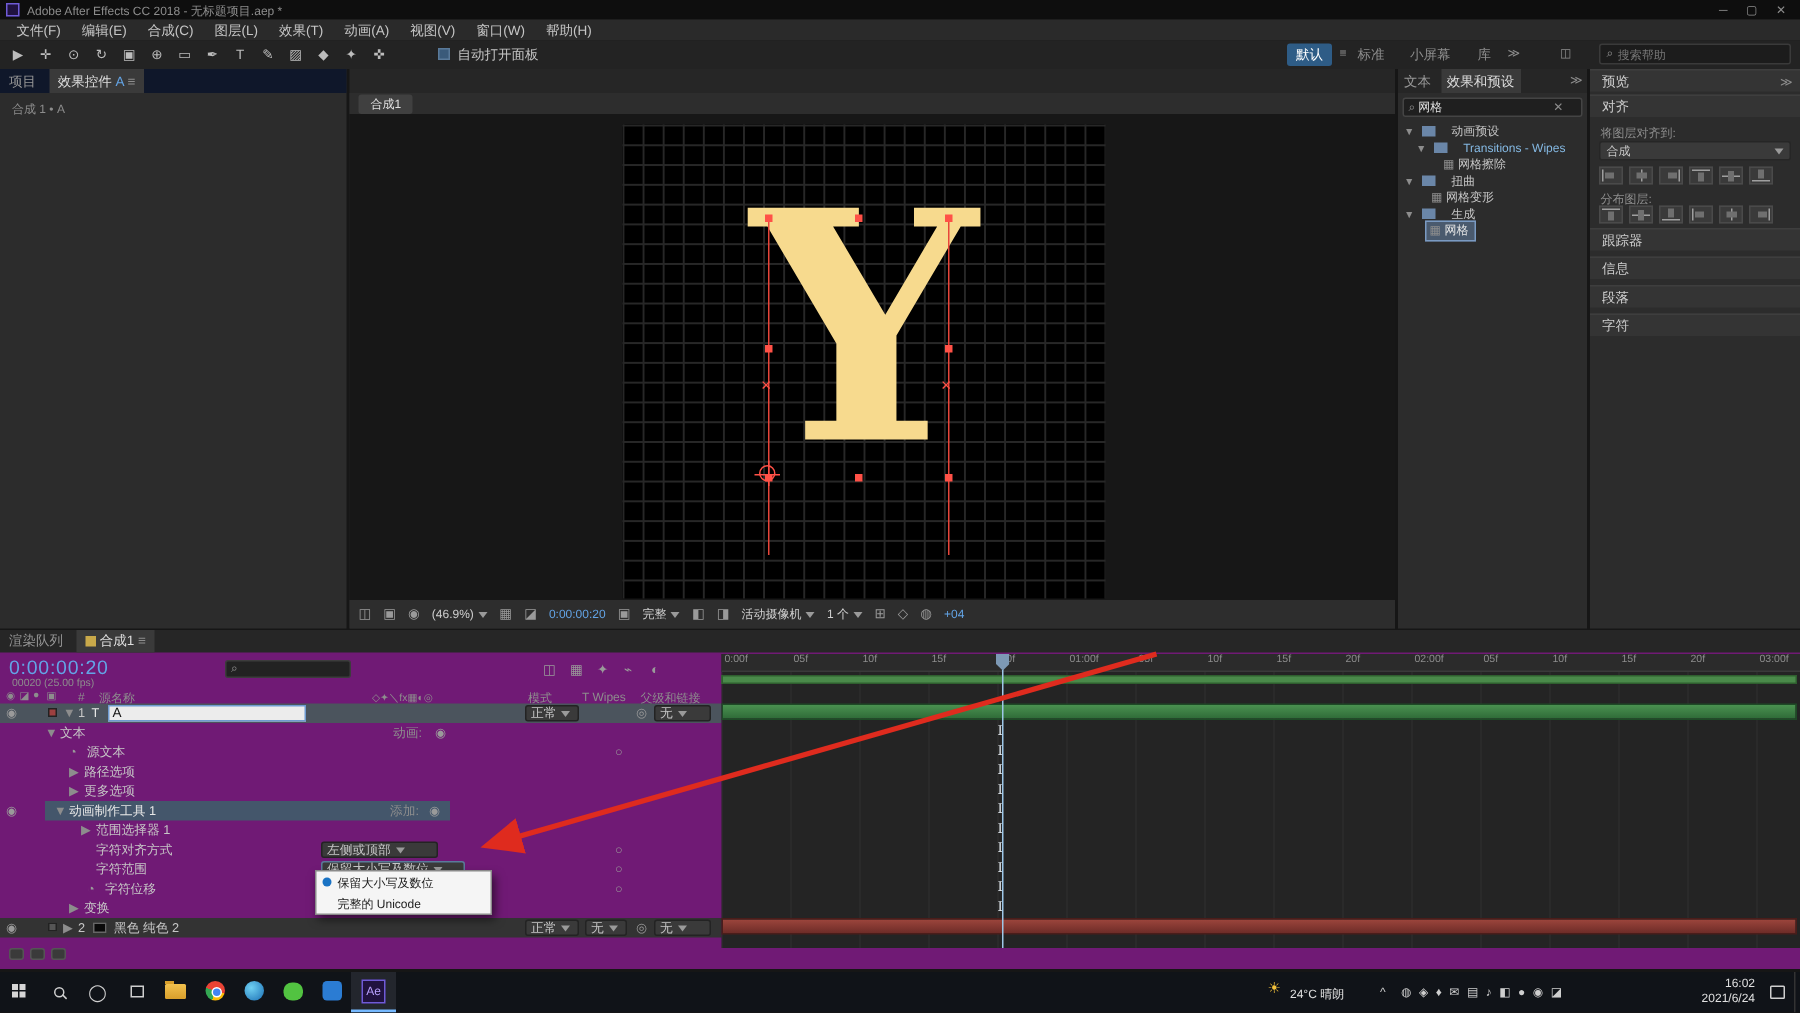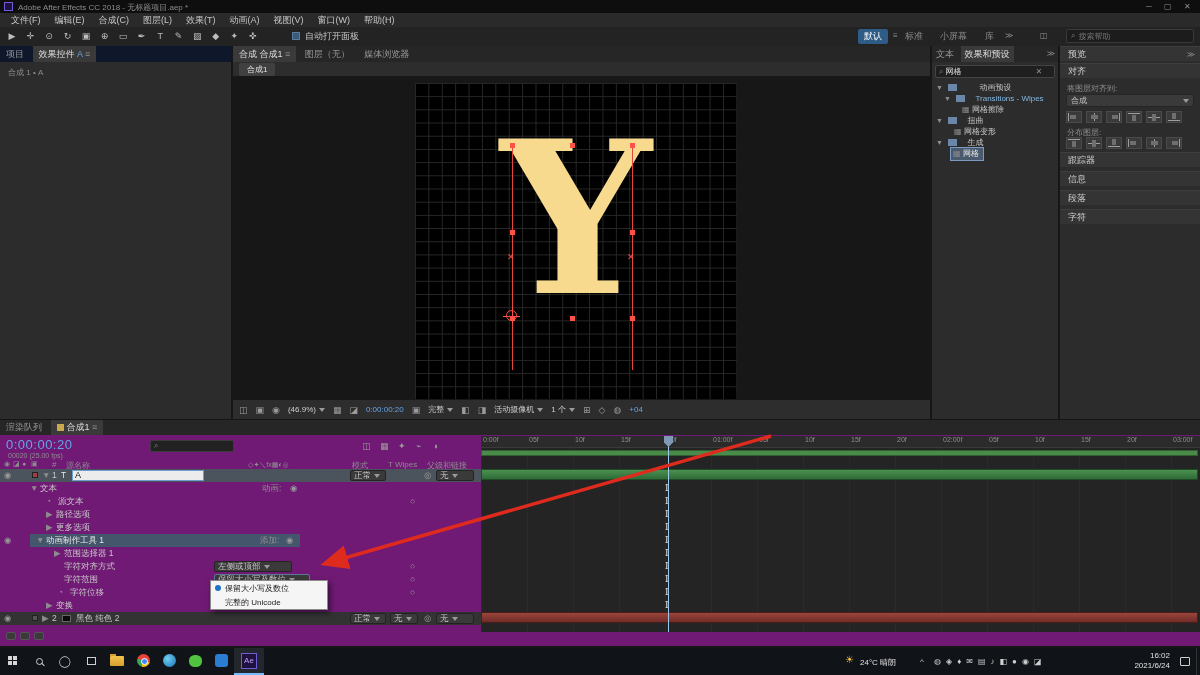--- a/index.html
+++ b/index.html
@@ -99,25 +99,20 @@
 
 <div class="p" style="left:0;top:46px;width:231px;height:373px;background:#2c2c2c">
   <div class="p" style="left:0;top:0;width:231px;height:16px;background:#0f172a">
     <span class="tab">项目</span>
     <span class="tab on" style="position:relative"><span>效果控件</span> <span class="blue">A</span> <span class="dim">≡</span></span>
   </div>
   <span class="p t8 dim" style="left:8px;top:21px">合成 1 • A</span>
 </div>
 
 <div class="p" style="left:233px;top:46px;width:697px;height:373px;background:#262626">
-  <div class="p" style="left:0;top:0;width:697px;height:16px;background:#262626">
-    <span class="tab on"><span>合成 合成1</span> <span class="dim">≡</span></span>
-    <span class="tab">图层（无）</span>
-    <span class="tab">媒体浏览器</span>
-  </div>
   <div class="p" style="left:0;top:16px;width:697px;height:14px;background:#2d2d2d">
     <span class="p t8" style="left:6px;top:1px;background:#404040;color:#e0e0e0;padding:1px 8px;border-radius:2px">合成1</span>
   </div>
   <div class="p" style="left:0;top:30px;width:697px;height:324px;background:#171717"></div>
   <div class="p" style="left:182px;top:37px;width:322px;height:316px;background:#000;background-image:linear-gradient(#272727 1px,transparent 1px),linear-gradient(90deg,#272727 1px,transparent 1px);background-size:13.4px 13.2px">
     <span class="p" style="left:50%;top:30px;transform:translateX(-50%);font-family:'DejaVu Serif',serif;font-weight:bold;font-size:212px;line-height:1;color:#f7da8e">Y</span>
     <div class="p" style="left:97px;top:62px;width:1px;height:225px;background:#e8453a"></div>
     <div class="p" style="left:217px;top:62px;width:1px;height:225px;background:#e8453a"></div>
     <span class="handle" style="left:95px;top:60px"></span>
     <span class="handle" style="left:155px;top:60px"></span>
@@ -158,21 +153,21 @@
   <div class="p" style="left:0;top:0;width:126px;height:16px;background:#262626">
     <span class="tab" style="padding:0 4px">文本</span>
     <span class="tab on" style="padding:0 4px">效果和预设</span>
     <span class="p t8 dim" style="right:3px;top:3px">≫</span>
   </div>
   <div class="p" style="left:3px;top:19px;width:120px;height:13px;background:#1f1f1f;border:1px solid #444;border-radius:2px;display:flex;align-items:center;padding:0 3px">
     <span class="t8 dim" style="margin-right:2px">⌕</span>
     <input class="t8" style="background: transparent; border: none; outline: none; color: rgb(224, 224, 224); width: 90px;" value="网格">
     <span class="t8 dim">✕</span>
   </div>
-  <div class="p" style="left:4px;top:36px"><span class="t7 dim">▼</span> <span class="p" style="left:12px;top:2px;width:9px;height:7px;background:#6a86a8"></span><span class="t8" style="margin-left:34px">动画预设</span></div>
+  <div class="p" style="left:4px;top:36px"><span class="t7 dim">▼</span> <span class="p" style="left:12px;top:2px;width:9px;height:7px;background:#6a86a8"></span><span class="t8" style="margin-left:22px">动画预设</span></div>
   <div class="p" style="left:12px;top:47px"><span class="t7 dim">▼</span> <span class="p" style="left:12px;top:2px;width:9px;height:7px;background:#6a86a8"></span><span class="t8" style="margin-left:22px;color:#84b8e2">Transitions - Wipes</span></div>
   <div class="p" style="left:30px;top:58px"><span class="t8 dim">▦</span> <span class="t8">网格擦除</span></div>
   <div class="p" style="left:4px;top:69px"><span class="t7 dim">▼</span> <span class="p" style="left:12px;top:2px;width:9px;height:7px;background:#6a86a8"></span><span class="t8" style="margin-left:22px">扭曲</span></div>
   <div class="p" style="left:22px;top:80px"><span class="t8 dim">▦</span> <span class="t8">网格变形</span></div>
   <div class="p" style="left:4px;top:91px"><span class="t7 dim">▼</span> <span class="p" style="left:12px;top:2px;width:9px;height:7px;background:#6a86a8"></span><span class="t8" style="margin-left:22px">生成</span></div>
   <div class="p" style="left:18px;top:101px;background:#4a5a6e;border:1px solid #7a9ac2;padding:0 4px 1px 2px"><span class="t8 dim">▦</span> <span class="t8 bright">网格</span></div>
 </div>
 
 <div class="p" style="left:1060px;top:46px;width:140px;height:373px;background:#2c2c2c">
   <div class="hdr" style="top:0"><span>预览</span><span class="p t8 dim" style="right:5px">≫</span></div>

